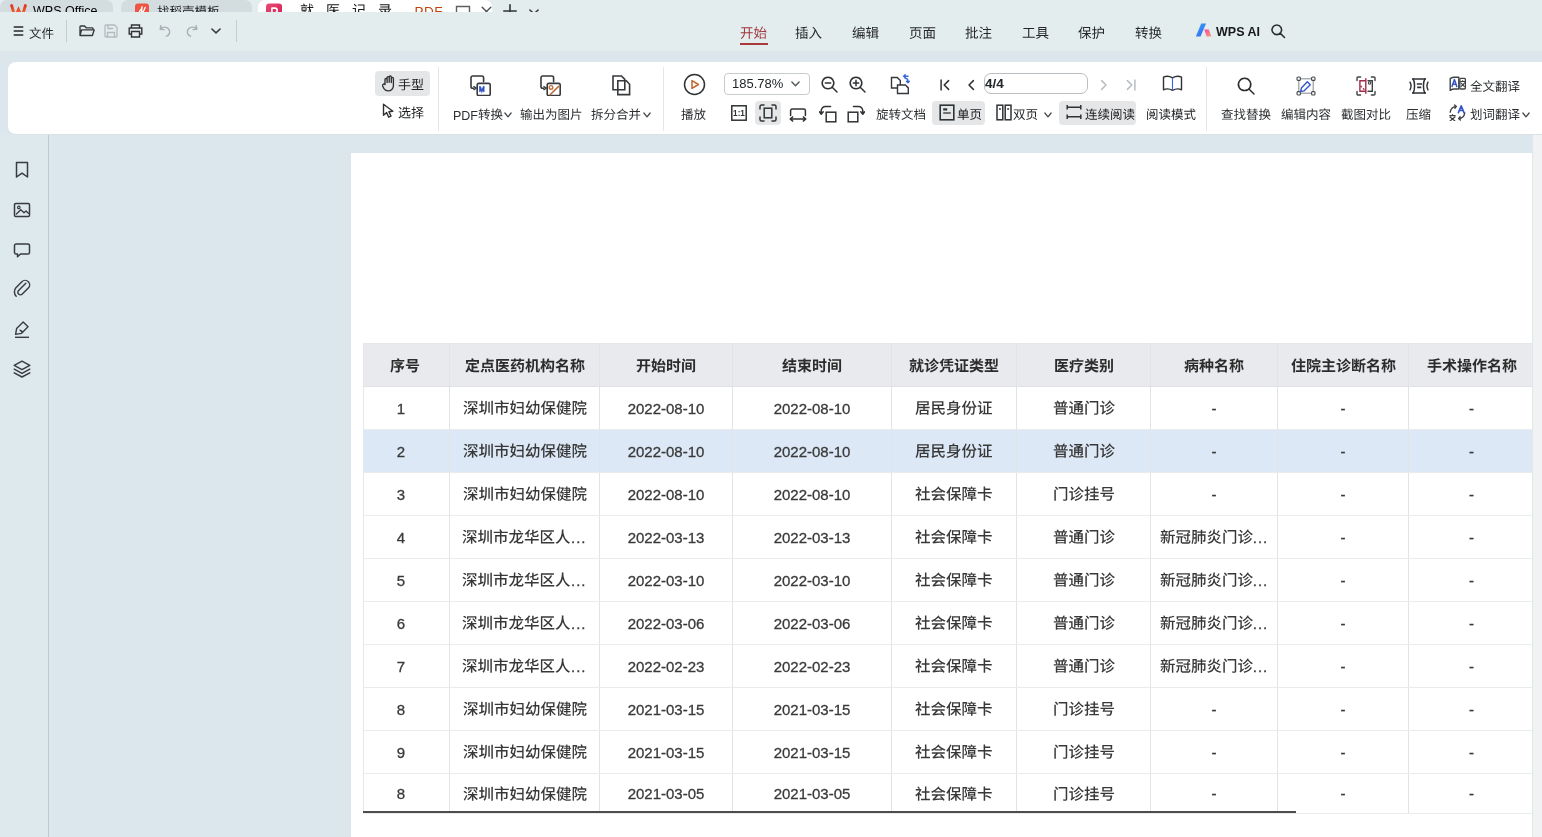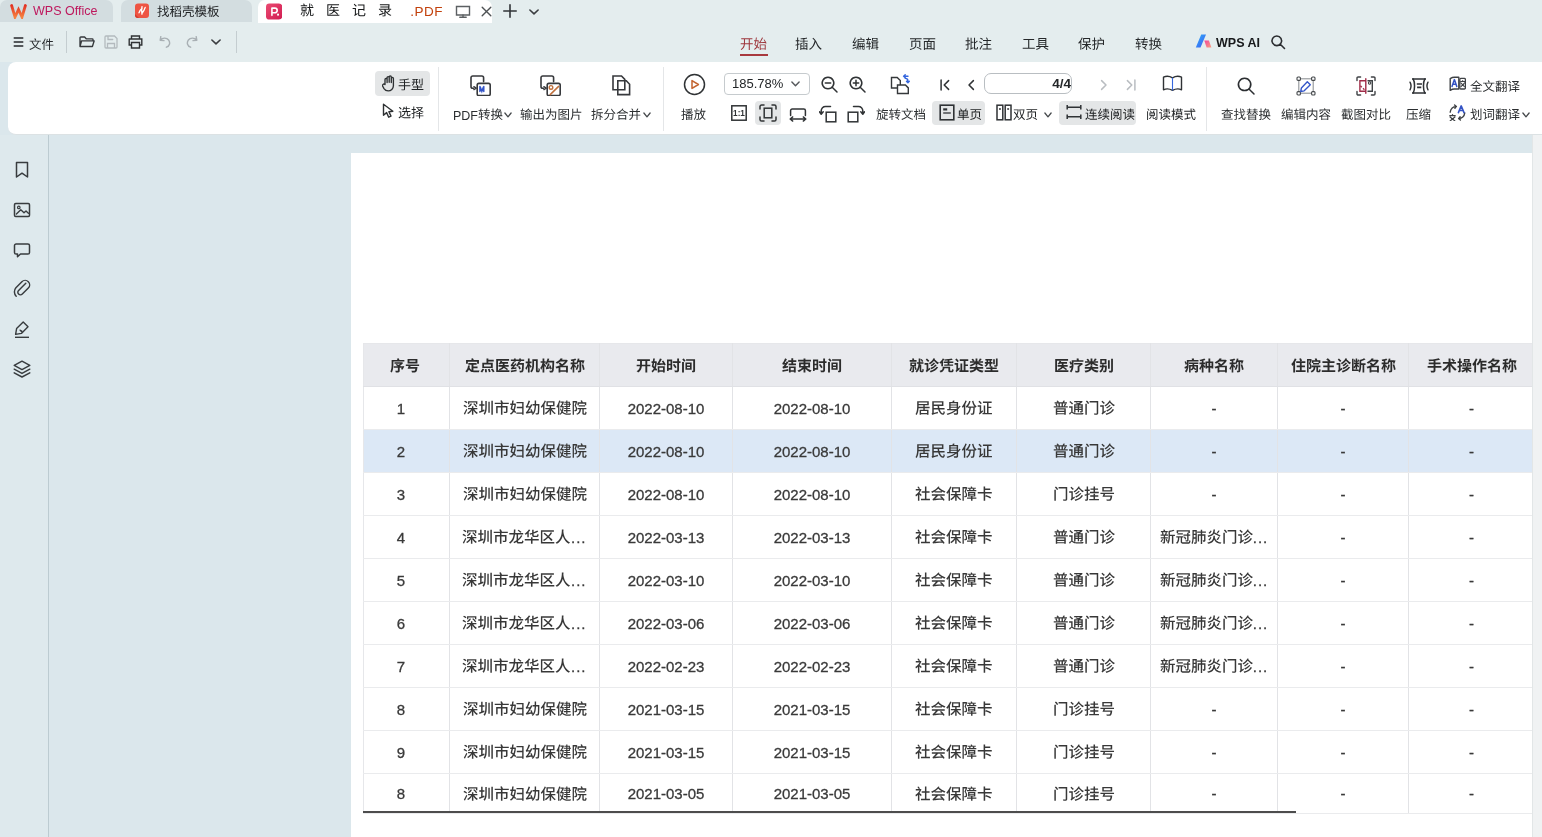--- a/index.html
+++ b/index.html
@@ -3,21 +3,21 @@
 *{margin:0;padding:0;box-sizing:border-box}
 html,body{width:1542px;height:837px;overflow:hidden}
 body{font-family:"Liberation Sans",sans-serif;position:relative;background:#dbe7ec}
 .abs{position:absolute}
 svg{display:block}
 .z{display:inline-block}
 #tabbar{position:absolute;left:0;top:0;width:1542px;height:23px;background:#e4edee}
 .tab{position:absolute;top:0;height:22px;border-radius:7px 7px 0 0;display:flex;align-items:center}
 .tab.gray{background:#d3dde0}
 .tab.white{background:#fff;height:23px}
-#menubar{position:absolute;left:0;top:23px;width:1542px;height:39px;background:#e4edee}
+#menubar{position:absolute;left:0;top:12px;width:1542px;height:39px;background:#e4edee}
 #toolbar{position:absolute;left:8px;top:62px;width:1534px;height:73px;background:#fff;border-radius:8px 0 0 8px;border-bottom:1px solid #dce2e4}
 #main{position:absolute;left:0;top:135px;width:1542px;height:702px;background:#dbe7ec}
 #sidebar{position:absolute;left:0;top:0;width:49px;height:702px;background:#dee9ed;border-right:1px solid #bccbd1}
 .sbic{position:absolute;left:12px}
 #page{position:absolute;left:351px;top:18px;width:1181px;height:684px;background:#fff}
 #scrollst{position:absolute;left:1532px;top:0;width:10px;height:702px;background:#f0f2f3;border-left:1px solid #e2e6e7}
 .vsep{position:absolute;width:1px;background:#e4e6e8}
 .selbg{position:absolute;background:#e4e6e7;border-radius:4px}
 table{border-collapse:collapse;table-layout:fixed}
 td{padding:0;text-align:center;vertical-align:middle;border-right:1px solid #e2e3e6;border-bottom:1px solid #eaebed;color:#3a3a3a;font-size:15px;-webkit-text-stroke:0.3px #3a3a3a}
@@ -32,21 +32,21 @@
     <div class="tab gray" style="left:0;width:113px;padding-left:10px;gap:6px">
       <svg class="ic" width="17" height="15" viewBox="0 0 17 15">
         <defs>
           <linearGradient id="wg" x1="0" y1="0" x2="0" y2="1">
             <stop offset="0" stop-color="#e23324"></stop>
             <stop offset="1" stop-color="#f6803f"></stop>
           </linearGradient>
         </defs>
         <path d="M1.6 1.5 L5 13 L8.5 5.6 L12 13 L15.4 1.5" stroke="url(#wg)" stroke-width="2.8" fill="none" stroke-linecap="round" stroke-linejoin="miter"></path>
       </svg>
-      <span style="font-size:12.5px;color:#be185d">WPS Office</span>
+      <span style="font-size:12.5px;color:#000000">WPS Office</span>
     </div>
     <div class="tab gray" style="left:121px;width:131px;padding-left:14px;gap:8px">
       <svg class="ic" width="14" height="16" viewBox="0 0 14 16">
         <rect x="0" y="0.5" width="14" height="14.5" rx="3" fill="#ee5443"></rect>
         <path d="M4 9.8 C4.8 7.6 5.8 6.2 7.1 5.2 M10.2 4.4 C9.4 7 8.3 8.8 7 10.2 M7 11.2 C6.4 8 6.4 6 7 3.6" stroke="#fff" stroke-width="1.35" fill="none" stroke-linecap="round"></path>
         <path d="M0 11 L4 15 H3 A3 3 0 0 1 0 12 Z" fill="#d33b2e"></path>
       </svg>
       <svg class="z" width="62.5" height="12.5" viewBox="0 0 62.5 12.5">
         <g fill="#1f2123">
           <use href="#r627E" transform="translate(0 10.9375) scale(0.0125 -0.0125)"></use>
@@ -383,21 +383,21 @@
       <svg class="ic" width="10" height="12" viewBox="0 0 10 12">
         <path d="M1.1 1 V11" stroke="#303335" stroke-width="1.5" fill="none" stroke-linecap="round" stroke-linejoin="round"></path>
         <path d="M8.6 1.6 L4.2 6 L8.6 10.4" stroke="#303335" stroke-width="1.5" fill="none" stroke-linecap="round" stroke-linejoin="round"></path>
       </svg>
     </div>
     <div class="abs" style="left:959px;top:17px;">
       <svg class="ic" width="8" height="12" viewBox="0 0 8 12">
         <path d="M6.4 1.6 L2 6 L6.4 10.4" stroke="#303335" stroke-width="1.5" fill="none" stroke-linecap="round" stroke-linejoin="round"></path>
       </svg>
     </div>
-    <div class="abs" style="left:976px;top:11px;width:88px;height:21px;border:1px solid #b9bec2;border-radius:7px;background:#fff;text-align:right;font-size:13.5px;color:#232628;line-height:19px;font-weight:bold">4/4</div>
+    <div class="abs" style="left:976px;top:11px;width:104px;height:21px;border:1px solid #b9bec2;border-radius:7px;background:#fff;text-align:left;font-size:13.5px;color:#232628;line-height:19px;font-weight:bold">4/4</div>
     <div class="abs" style="left:1092px;top:17px;">
       <svg class="ic" width="8" height="12" viewBox="0 0 8 12">
         <path d="M1.6 1.6 L6 6 L1.6 10.4" stroke="#b9bdc1" stroke-width="1.5" fill="none" stroke-linecap="round" stroke-linejoin="round"></path>
       </svg>
     </div>
     <div class="abs" style="left:1118px;top:17px;">
       <svg class="ic" width="10" height="12" viewBox="0 0 10 12">
         <path d="M1.4 1.6 L5.8 6 L1.4 10.4" stroke="#b9bdc1" stroke-width="1.5" fill="none" stroke-linecap="round" stroke-linejoin="round"></path>
         <path d="M8.9 1 V11" stroke="#b9bdc1" stroke-width="1.5" fill="none" stroke-linecap="round" stroke-linejoin="round"></path>
       </svg>

